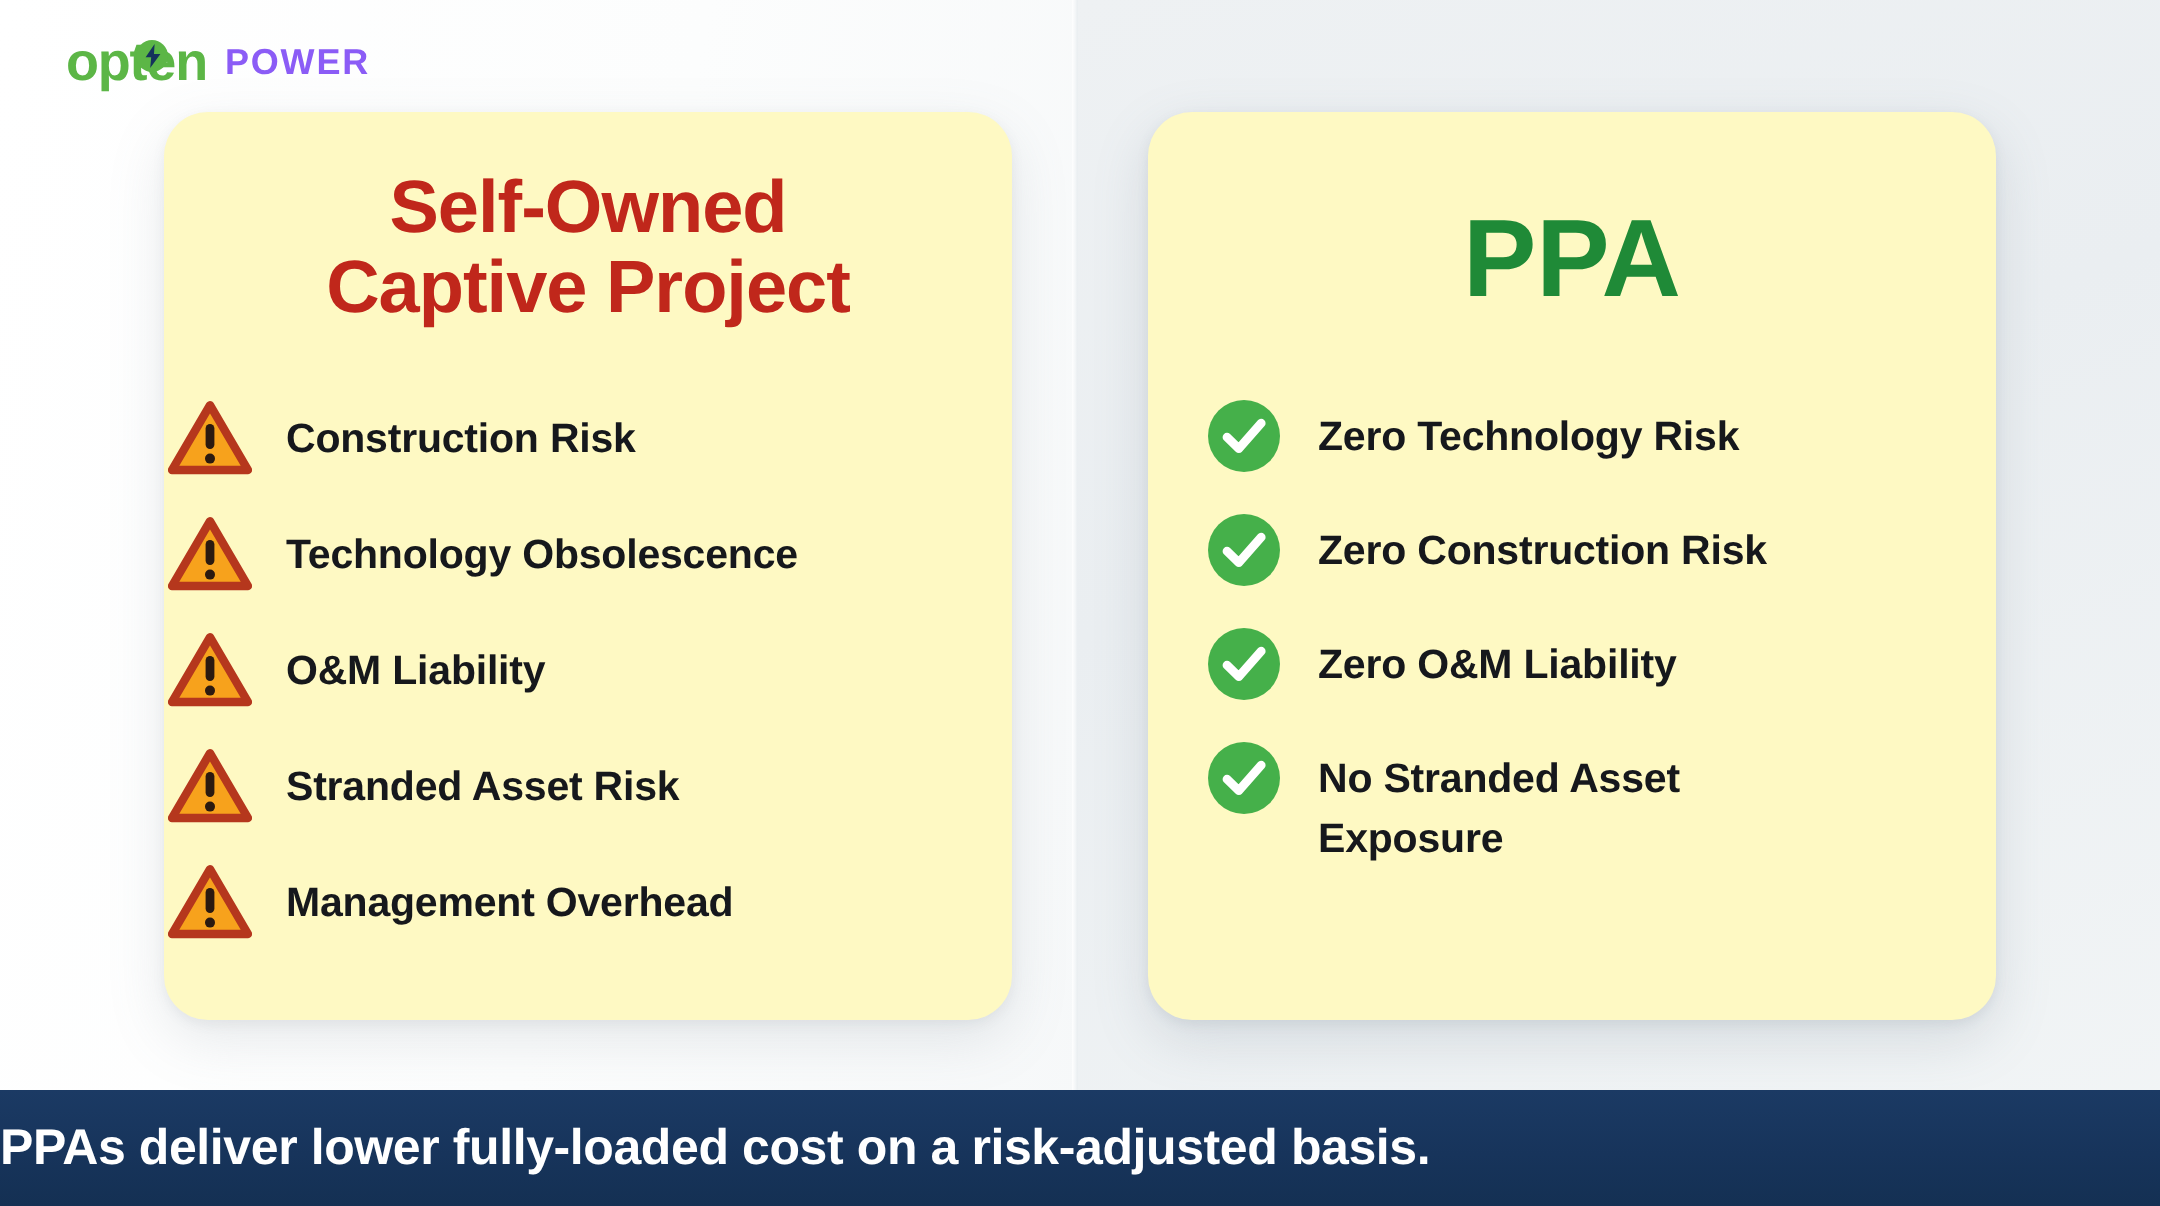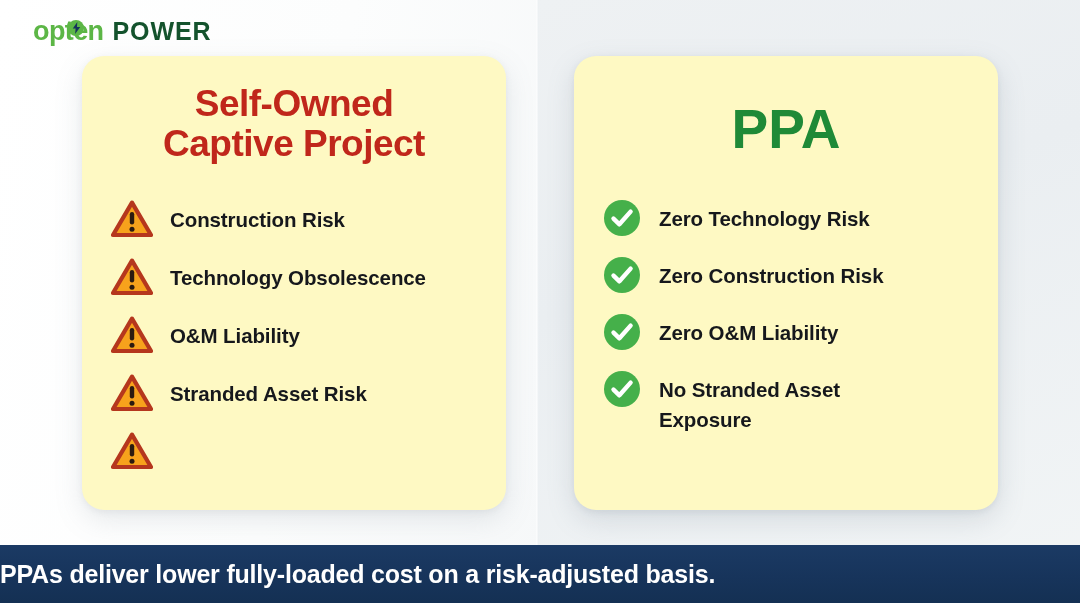--- a/index.html
+++ b/index.html
@@ -70,23 +70,23 @@
     width: 16px;
     height: 16px;
     border-radius: 50%;
     background: #5cb646;
     display: flex;
     align-items: center;
     justify-content: center;
   }
   .logo-bolt svg { display: block; }
   .logo-power {
-    font-size: 25px;
-    font-weight: 700;
-    color: #14532d;
+    font-size: 18px;
+    font-weight: 700;
+    color: #8b5cf6;
     letter-spacing: 0.9px;
     margin-left: 9px;
     line-height: 1;
   }
 
   
   .card {
     position: absolute;
     background: #fef9c3;
     border-radius: 22px;
@@ -123,21 +123,21 @@
     font-size: 55px;
     color: #1f8a37;
     letter-spacing: 0px;
   }
 
   .item-list {
     margin: 0;
     padding: 0;
     list-style: none;
   }
-  .list-left { margin-top: 33px; padding-left: 27px; }
+  .list-left { margin-top: 33px; }
   .list-right { margin-top: 38px; padding-left: 28px; }
 
   .item {
     display: flex;
     align-items: flex-start;
     margin-bottom: 14px;
   }
   .list-right .item { margin-bottom: 15px; }
 
   .item-icon {
@@ -259,20 +259,21 @@
         <span class="item-label">Stranded Asset Risk</span>
       </li>
       <li class="item">
         <span class="item-icon">
           <svg width="42" height="38" viewBox="0 0 42 38" aria-hidden="true">
             <path d="M21 2.6 L40 35 H2 Z" fill="#f7a21c" stroke="#b5371d" stroke-width="4.2" stroke-linejoin="round"></path>
             <rect x="18.8" y="12" width="4.4" height="12.5" rx="2.2" fill="#2b1a10"></rect>
             <circle cx="21" cy="29.3" r="2.5" fill="#2b1a10"></circle>
           </svg>
         </span>
+        <span class="item-label">Management Overhead</span>
       </li>
     </ul>
   </div>
 
   <div class="card card-right">
     <div class="card-title card-title-right">PPA</div>
 
     <ul class="item-list list-right">
       <li class="item">
         <span class="item-icon">

